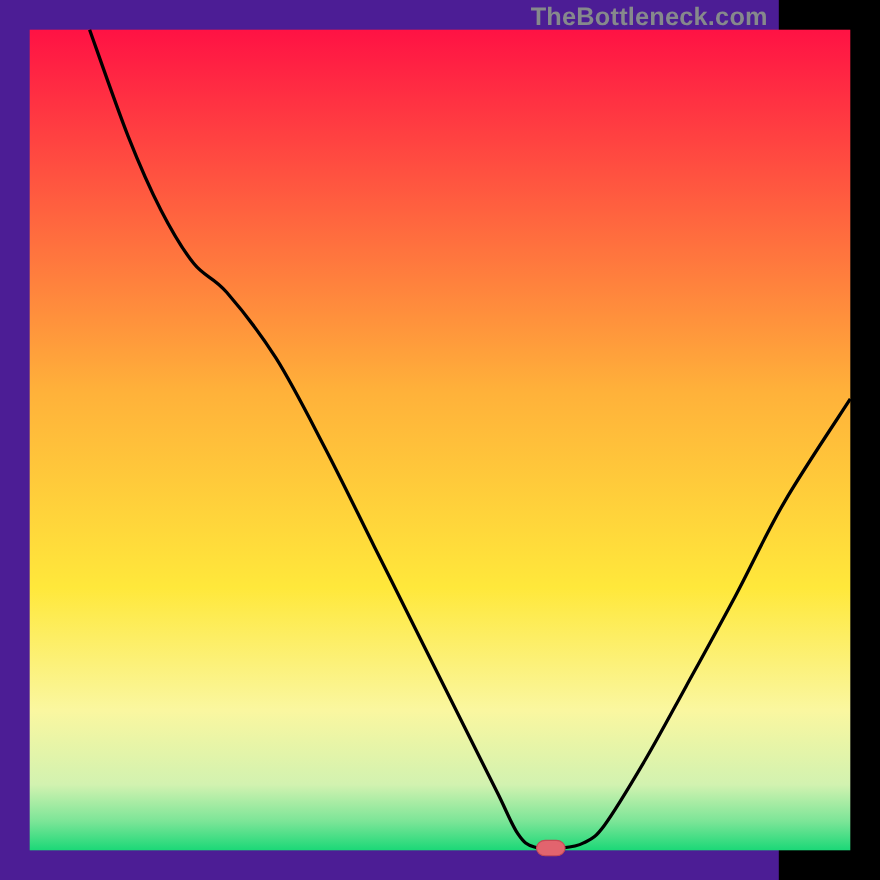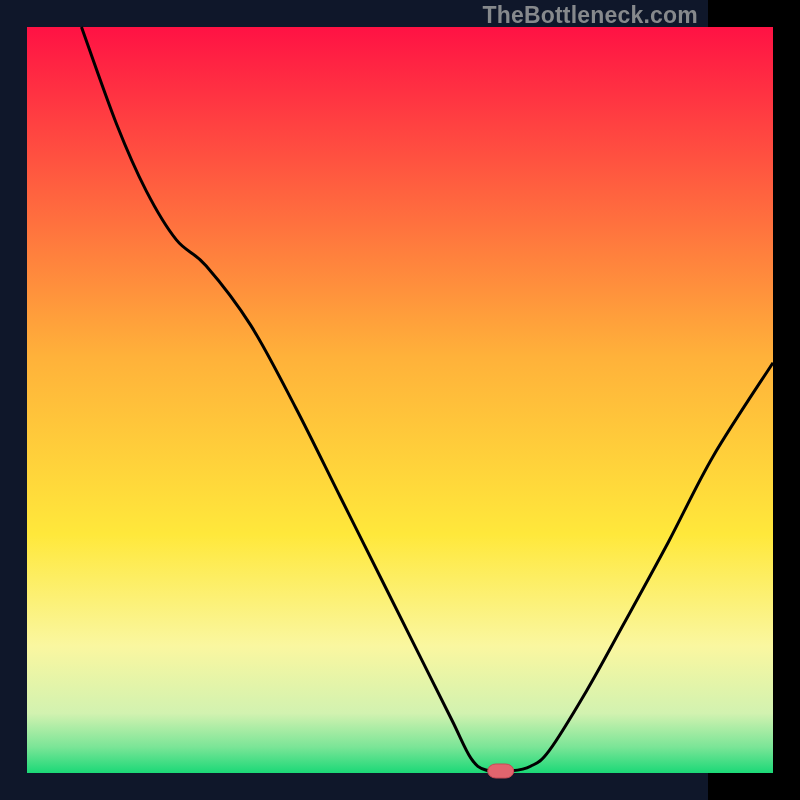--- a/index.html
+++ b/index.html
@@ -7,21 +7,21 @@
     padding: 0;
     width: 800px;
     height: 800px;
     background: #000;
     overflow: hidden;
   }
   .frame {
     position: relative;
     width: 708px;
     height: 800px;
-    background: #0f172a;
+    background: #4c1d95;
   }
   .watermark {
     position: absolute;
     top: 2px;
     right: 10px;
     font-family: Arial, Helvetica, sans-serif;
     font-size: 23px;
     font-weight: bold;
     color: #86898c;
     letter-spacing: 0.2px;

